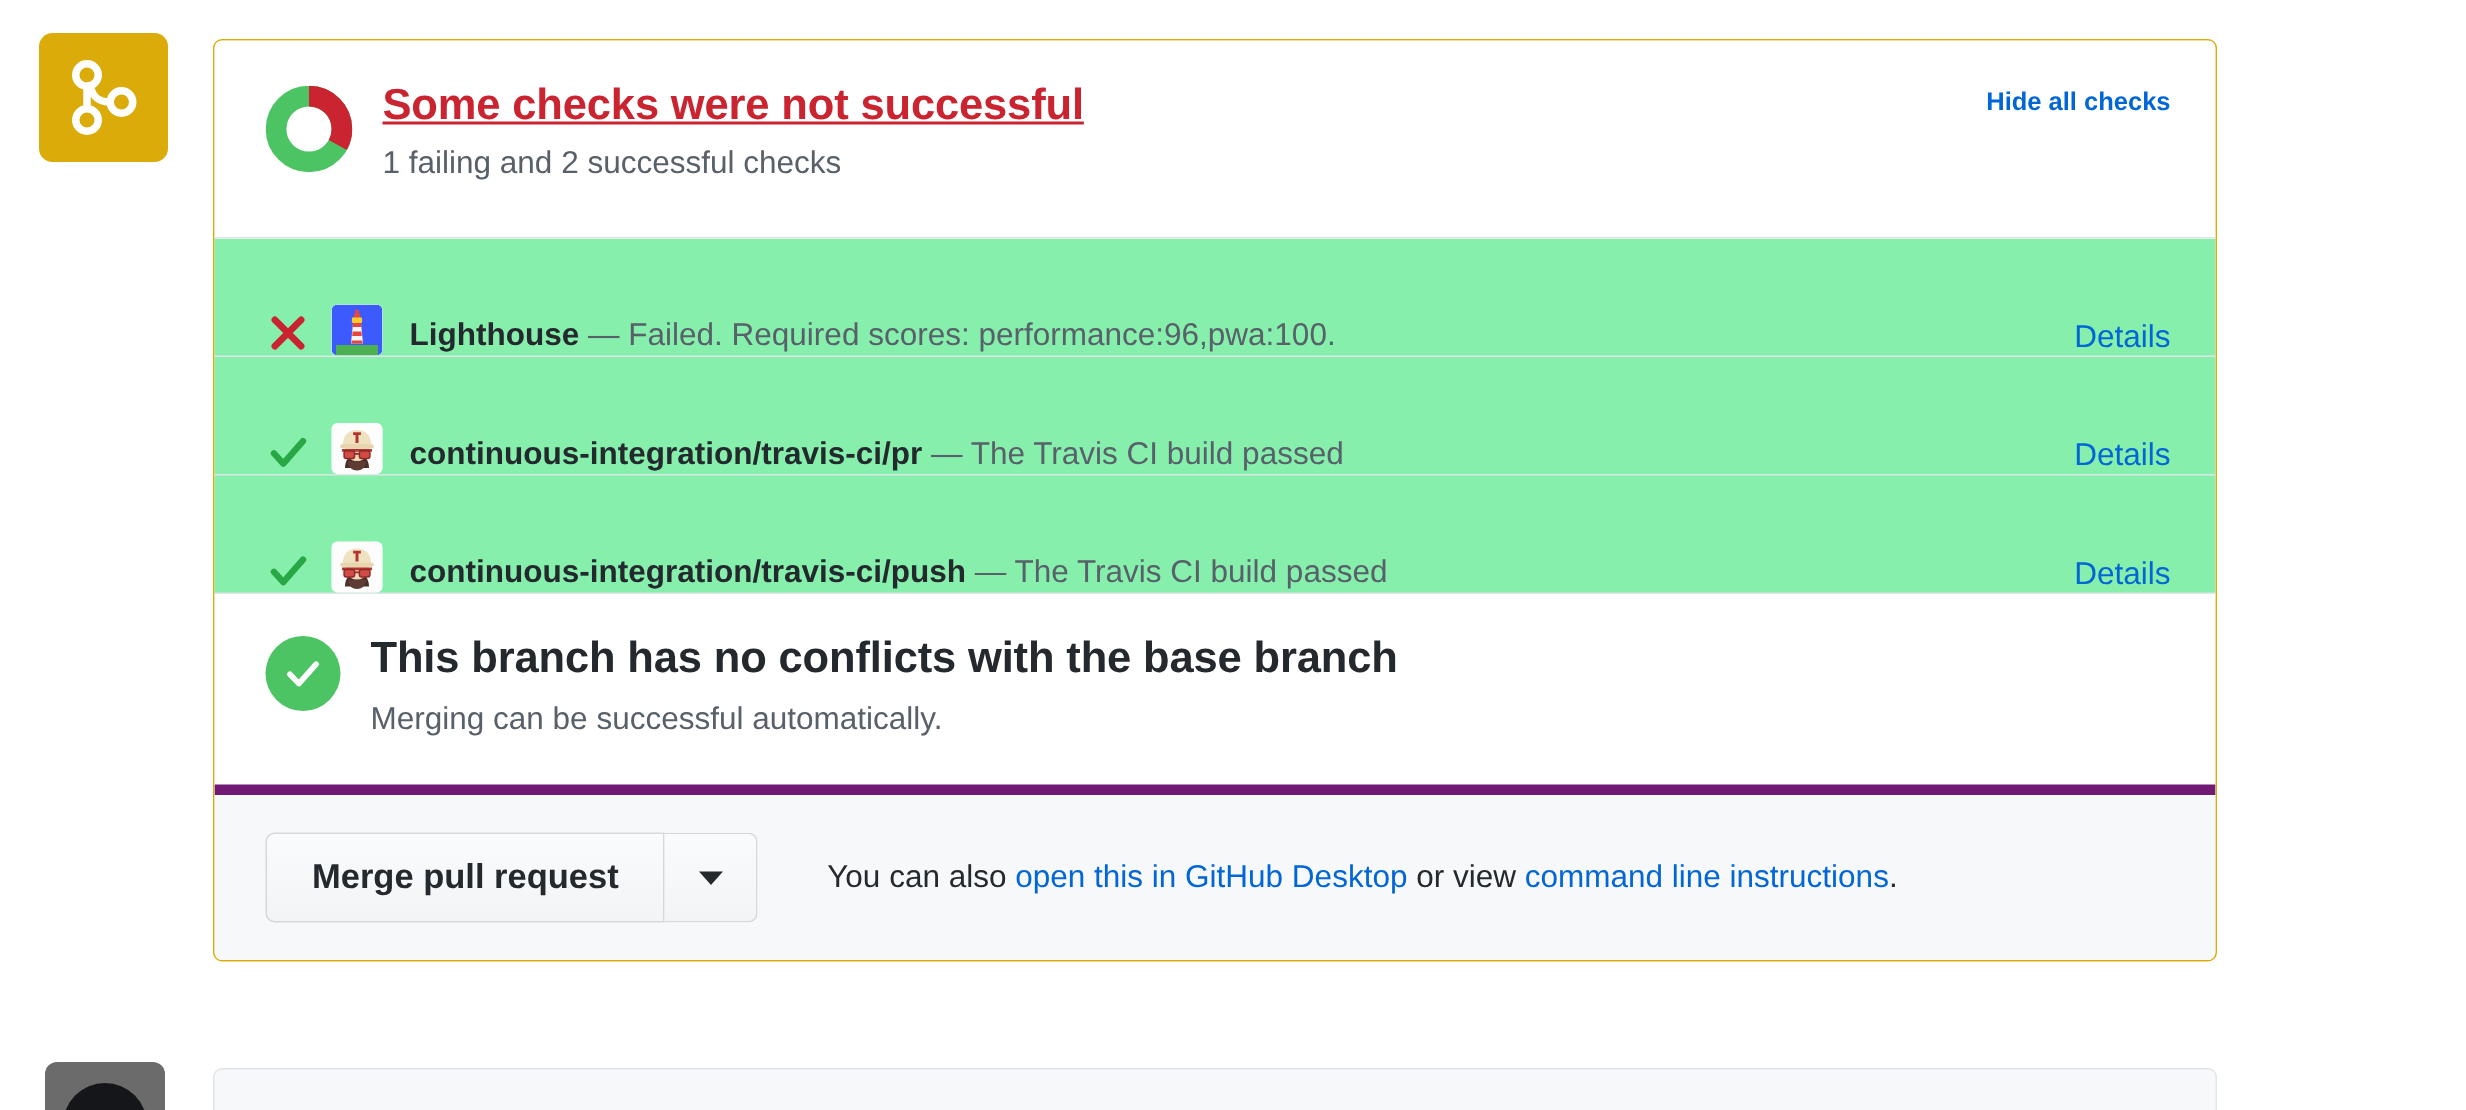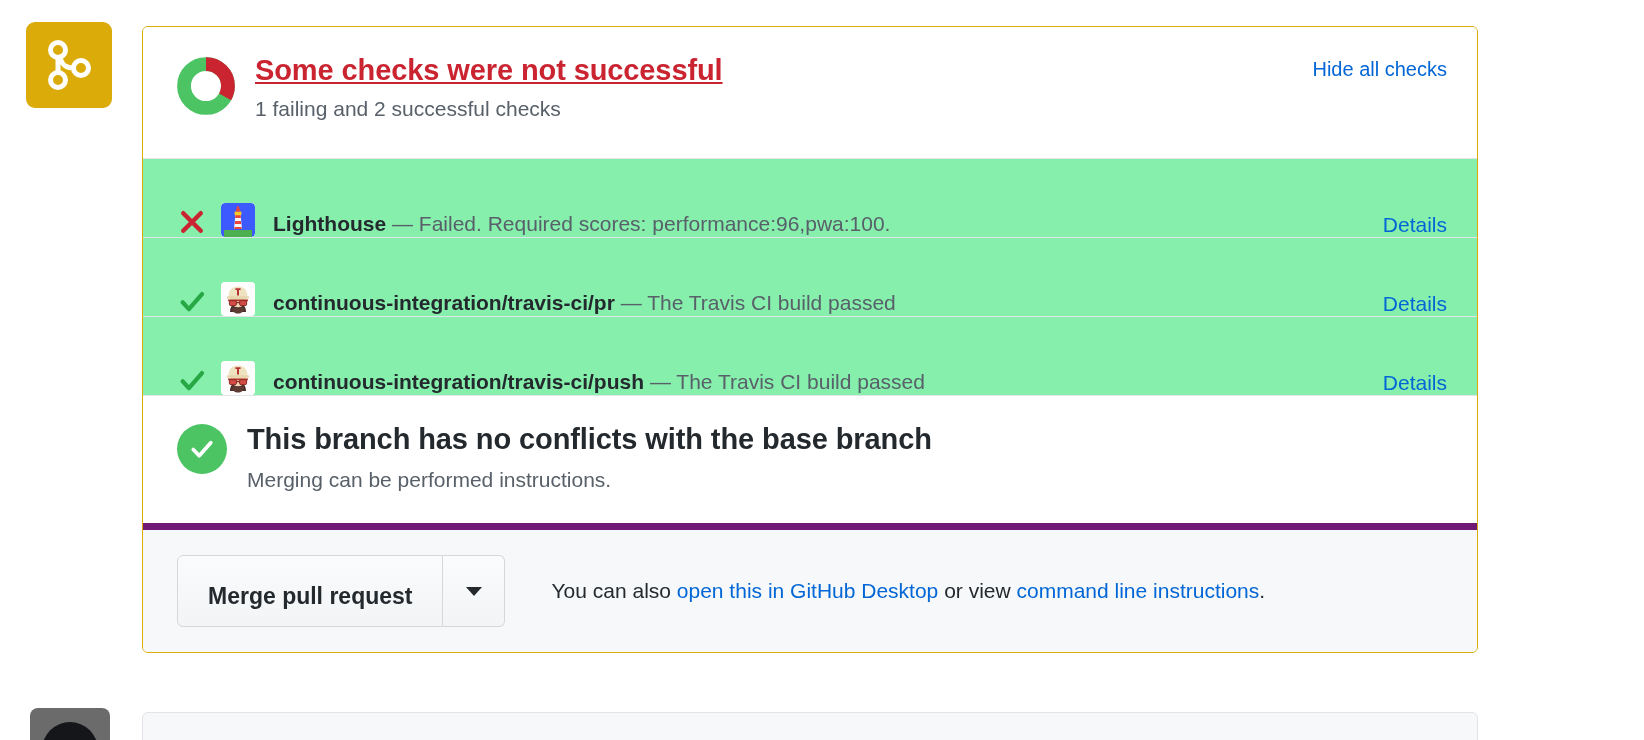--- a/index.html
+++ b/index.html
@@ -85,26 +85,27 @@
     text-decoration: underline;
   }
   .hdr-sub {
     font-size: 21px;
     color: #586069;
     margin-top: 9px;
     line-height: 1.2;
   }
   .hide-all-checks {
     flex: 0 0 auto;
-    font-size: 20px;
+    font-size: 17px;
     color: #0366d6;
     margin-top: 5px;
     margin-left: 24px;
     cursor: pointer;
     white-space: nowrap;
+    font-weight: bold;
   }
 
   
   .check-row {
     display: flex;
     align-items: flex-end;
     background: #86efac;
     border-bottom: 1px solid #e1e4e8;
     padding: 0 30px 0 34px;
     height: 79px;
@@ -197,21 +198,21 @@
     margin-right: 14px;
   }
   .merge-btn {
     font-family: "Liberation Sans", sans-serif;
     font-size: 23px;
     font-weight: bold;
     color: #24292e;
     background: linear-gradient(#fafbfc, #f3f4f6);
     border: 1px solid #d5d8db;
     border-radius: 6px 0 0 6px;
-    padding: 28px 30px 17px 30px;
+    padding: 16px 30px 17px 30px;
     cursor: pointer;
     line-height: 1.1;
   }
   .merge-caret {
     background: linear-gradient(#fafbfc, #f3f4f6);
     border: 1px solid #d5d8db;
     border-left: none;
     border-radius: 0 6px 6px 0;
     width: 62px;
     display: flex;
@@ -384,21 +385,21 @@
   </div>
 
   <div class="conflict-sec">
     <span class="conflict-icon">
       <svg width="30" height="30" viewBox="0 0 24 24" aria-hidden="true">
         <path d="M5 12.4 L9.8 17.4 L19 7" stroke="#ffffff" stroke-width="3" fill="none" stroke-linecap="round" stroke-linejoin="round"></path>
       </svg>
     </span>
     <div class="conflict-text">
       <div class="conflict-title">This branch has no conflicts with the base branch</div>
-      <div class="conflict-sub">Merging can be performed instructions.</div>
+      <div class="conflict-sub">Merging can be successful automatically.</div>
     </div>
   </div>
 
   <div class="mb-footer">
     <div class="merge-btn-group">
       <button class="merge-btn">Merge pull request</button>
       <div class="merge-caret">
         <span class="caret-glyph"></span>
       </div>
     </div>

